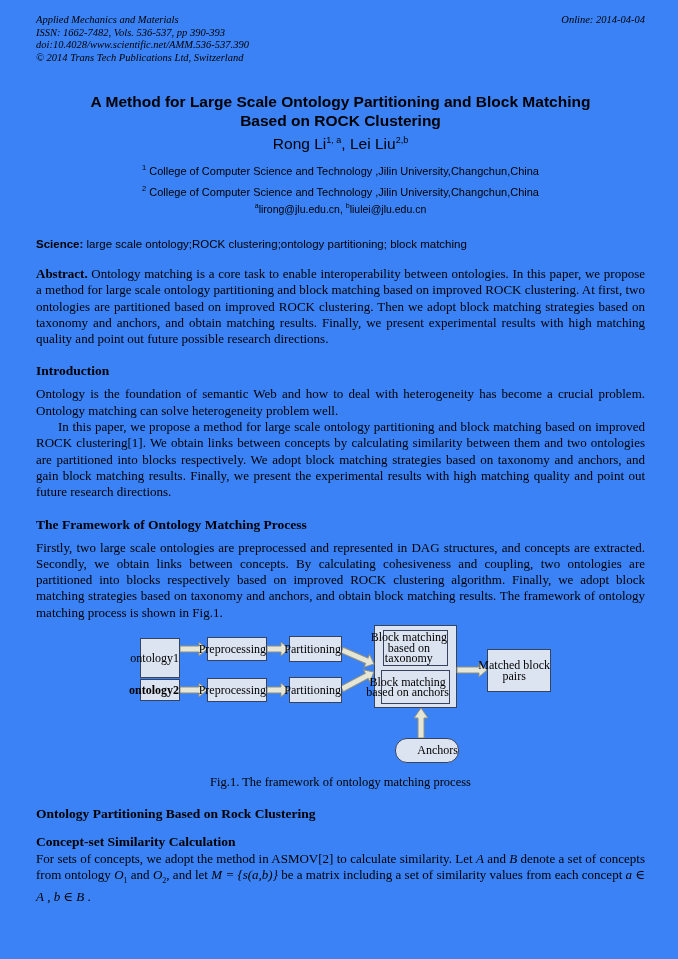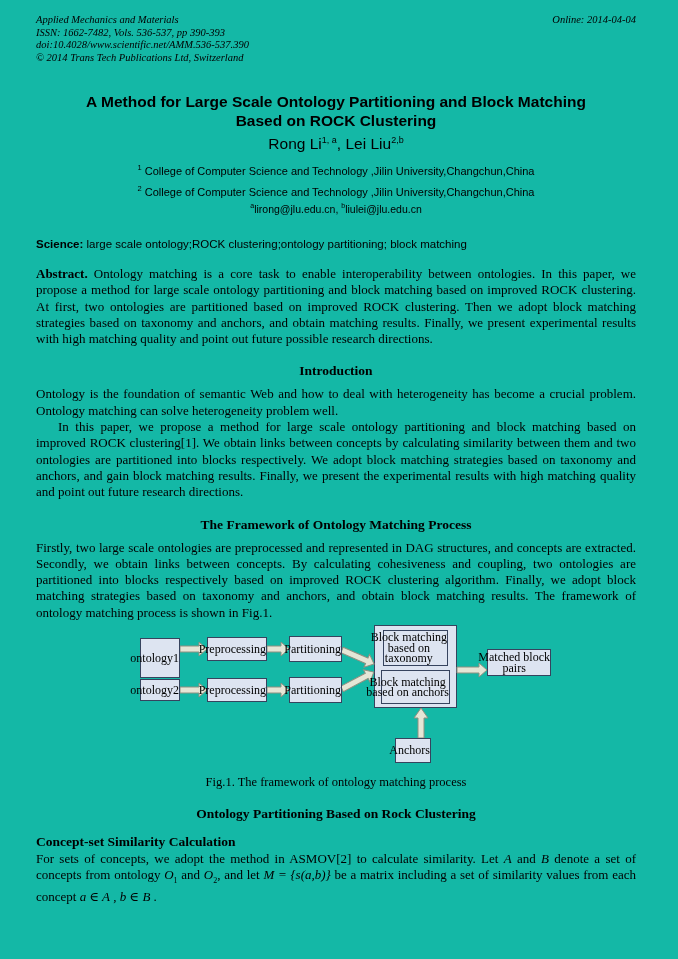--- a/index.html
+++ b/index.html
@@ -1,19 +1,19 @@
 <!DOCTYPE html>
 <html style="--box-fill: #dde4f1; --box-border: #36435e; --arrow-fill: #e5e6d6; --arrow-stroke: #8f9080;"><head>
 <meta charset="utf-8">
 <style>
   html,body { margin:0; padding:0; background:#fff; }
   .page {
     position:relative; width:678px; height:959px; box-sizing:border-box;
-    background:#14b8a6; color:#000; overflow:hidden;
-    padding:14px 42px 0 36px;
+    background:#3b82f6; color:#000; overflow:hidden;
+    padding:14px 33px 0 36px;
     font-family:"Liberation Serif","DejaVu Serif",serif;
   }
   
   .hdr { display:flex; justify-content:space-between; align-items:flex-start;
          font-style:italic; font-size:10.5px; line-height:12.5px; margin-bottom:6px; }
   .hdr-right { white-space:nowrap; }
   
   .title { font-family:"Liberation Sans","DejaVu Sans",sans-serif; font-weight:bold;
            font-size:15.5px; line-height:19px; text-align:center; margin:28px 0 5px; }
   .authors { text-align:center; font-family:Liberation Sans, sans-serif;
@@ -26,21 +26,21 @@
             font-size:10.5px; margin:4px 0 22px; }
   .emails sup { font-size:7px; }
   
   .keywords { font-family:"Liberation Sans","DejaVu Sans",sans-serif; font-size:11.5px;
               line-height:14px; margin:0 0 15px; }
   .keywords .kw-label { font-weight:bold; }
   
   p.body { font-size:13px; line-height:16.3px; text-align:justify; margin:0; }
   p.body .lead { font-weight:bold; }
   .indent { text-indent:22px; }
-  h2.sect { font-size:13.5px; line-height:16px; margin:16px 0 7px; font-weight:bold;text-align:center; }
+  h2.sect { font-size:13.5px; line-height:16px; margin:16px 0 7px; font-weight:bold; }
   h3.subsect { font-size:13.5px; line-height:16px; margin:12px 0 1px; font-weight:bold; }
   sub.vsub { font-size:8px; }
   
   .figure { position:relative; height:148px; margin-top:3px; }
   .fig-svg { position:absolute; left:0; top:0; z-index:1; }
   .fig-svg polygon { fill:var(--arrow-fill,#e5e6d6); stroke:var(--arrow-stroke,#8f9080); stroke-width:1; }
   .fbox { position:absolute; box-sizing:border-box; background:var(--box-fill,#dde4f1);
           border:1px solid var(--box-border,#36435e);
           display:flex; align-items:center; justify-content:flex-end; text-align:center;
           font-size:12px; line-height:10.5px; white-space:nowrap; z-index:2; }
@@ -98,49 +98,49 @@
           <polygon points="0,-3 28,-3 28,-7 36,0 28,7 28,3 0,3"></polygon>
         </g>
       <polygon points="421,43 443,43 443,39 451,46 443,53 443,49 421,49"></polygon>
       <polygon points="382,114 382,94 378,94 385,84 392,94 388,94 388,114"></polygon>
     </svg>
 
     <div class="fbox" style="left:104px; top:14px; width:40px; height:40px;">ontology1</div>
     <div class="fbox" style="left:171px; top:13px; width:60px; height:24px;">Preprocessing</div>
     <div class="fbox" style="left:253px; top:12px; width:53px; height:26px;">Partitioning</div>
 
-    <div class="fbox" style="left:104px; top:55px; width:40px; height:22px;">ontology2</div>
+    <div class="fbox" style="left:104px; top:55px; width:40px; height:22px;font-weight:bold;">ontology2</div>
     <div class="fbox" style="left:171px; top:54px; width:60px; height:24px;">Preprocessing</div>
     <div class="fbox" style="left:253px; top:53px; width:53px; height:26px;">Partitioning</div>
 
     <div class="fbox fbox-group" style="left:338px; top:1px; width:83px; height:83px;"></div>
 
     <div class="fbox" style="left:347px; top:6px; width:65px; height:36px;">
       <div>
         <div>Block matching</div>
         <div>based on</div>
         <div>taxonomy</div>
       </div>
     </div>
 
     <div class="fbox" style="left:345px; top:46px; width:69px; height:34px;">
       <div>
         <div>Block matching</div>
         <div>based on anchors</div>
       </div>
     </div>
 
-    <div class="fbox" style="left:451px; top:25px; width:64px; height:27px;">
+    <div class="fbox" style="left:451px; top:25px; width:64px; height:43px;">
       <div>
         <div>Matched block</div>
         <div>pairs</div>
       </div>
     </div>
 
-    <div class="fbox" style="left:359px; top:114px; width:36px; height:25px;">Anchors</div>
+    <div class="fbox" style="left:359px; top:114px; width:64px; height:25px;border-radius:12px;">Anchors</div>
   </div>
 
   <div class="caption">Fig.1. The  framework of ontology matching process</div>
 
   <h2 class="sect">Ontology Partitioning Based on Rock Clustering</h2>
   <h3 class="subsect">Concept-set Similarity Calculation</h3>
   <p class="body"><span>For sets of concepts, we adopt the method in  ASMOV[2] to calculate similarity. Let </span><i>A</i><span> and </span><i>B</i><span> denote a set of concepts from ontology </span><i>O</i><sub class="vsub">1</sub><span> and  </span><i>O</i><sub class="vsub">2</sub><span>, and let </span><i>M = {s(a,b)}</i><span>  be a matrix including a set of similarity values from each concept </span><i>a ∈ A</i><span> ,  </span><i>b ∈ B</i><span> .</span></p>
 
 </div>
 

